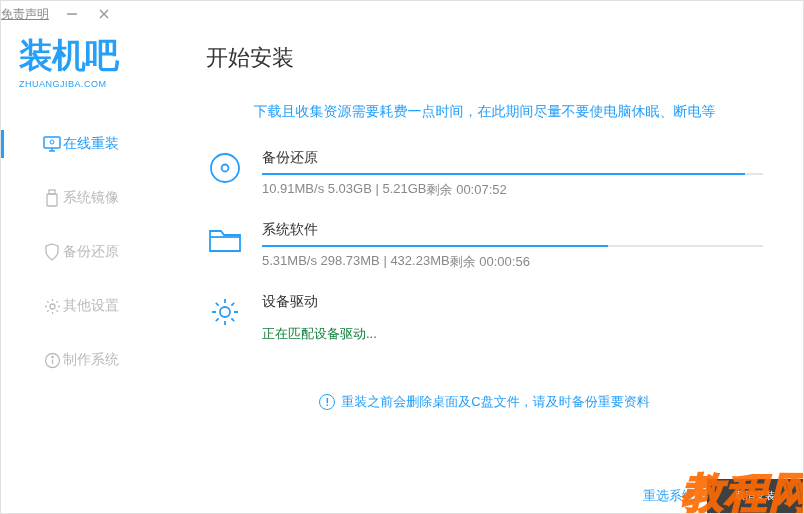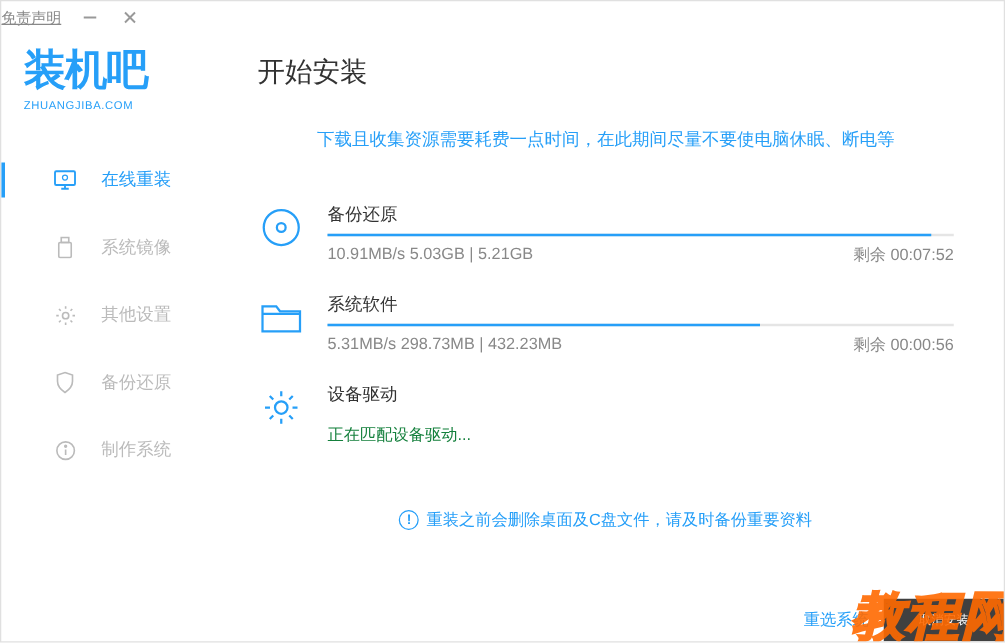--- a/index.html
+++ b/index.html
@@ -9,36 +9,36 @@
     .disclaimer { color: #888; font-size: 12px; text-decoration: underline; cursor: pointer; }
     .win-btn { width: 18px; height: 18px; display: flex; align-items: center; justify-content: center; cursor: pointer; color: #999; }
     
     .container { display: flex; height: calc(100% - 26px); }
     
     .sidebar { width: 175px; padding-top: 6px; }
     .logo { padding: 0 12px 28px 18px; }
     .logo-main { font-size: 34px; font-weight: bold; color: #269ff8; letter-spacing: -1px; }
     .logo-sub { font-size: 9px; color: #269ff8; letter-spacing: 0.5px; }
     
-    .nav-item { display: flex; align-items: center; gap: 20px; padding: 18px 0 18px 42px; cursor: pointer; position: relative; }
+    .nav-item { display: flex; align-items: center; gap: 2px; padding: 18px 0 18px 42px; cursor: pointer; position: relative; }
     .nav-item.active { color: #269ff8; }
     .nav-item.active::before { content: ''; position: absolute; left: 0; top: 50%; transform: translateY(-50%); width: 3px; height: 28px; background: #269ff8; }
     .nav-item:not(.active) { color: #bbb; }
     .nav-icon { width: 18px; height: 18px; display: flex; align-items: center; justify-content: center; }
     .nav-label { font-size: 14px; }
     
     .main { flex: 1; padding: 16px 40px 0 30px; position: relative; }
     .page-title { font-size: 22px; color: #333; font-weight: normal; margin-bottom: 30px; }
-    .notice { color: #269ff8; font-size: 14px; margin-bottom: 42px; text-align: center; }
+    .notice { color: #269ff8; font-size: 14px; margin-bottom: 28px; text-align: center; }
     
     .item { display: flex; gap: 18px; margin-bottom: 22px; }
     .item-icon { width: 38px; height: 38px; display: flex; align-items: center; justify-content: center; color: #269ff8; flex-shrink: 0; }
     .item-body { flex: 1; }
     .item-title { font-size: 14px; color: #333; margin-bottom: 6px; }
-    .item-stats { font-size: 13px; color: #888; display: flex; justify-content: space-between; }
+    .item-stats { font-size: 13px; color: #888; display: flex; }
     .item-matching { font-size: 13px; color: #15803d; }
     .progress { height: 2px; background: #e5e5e5; margin-bottom: 6px; position: relative; }
     .progress-fill { height: 100%; background: #269ff8; }
     
     .warning { display: flex; align-items: center; justify-content: center; gap: 6px; color: #269ff8; font-size: 13px; margin-top: 50px; }
     .warning-icon { width: 16px; height: 16px; border: 1.5px solid #269ff8; border-radius: 50%; display: flex; align-items: center; justify-content: center; font-size: 11px; font-weight: bold; }
     
     .footer { position: absolute; bottom: 0; right: 0; display: flex; align-items: center; gap: 12px; }
     .reselect { color: #269ff8; font-size: 13px; cursor: pointer; }
     .btn-primary { background: #404040; color: #fff; padding: 10px 28px; font-size: 10px; border: none; cursor: pointer; }
@@ -86,35 +86,35 @@
         <svg width="12" height="18" viewBox="0 0 12 18" fill="none" stroke="currentColor" stroke-width="1.3">
             <rect x="3" y="1" width="6" height="4"></rect>
             <rect x="1" y="5" width="10" height="12" rx="1"></rect>
           </svg>
       </span>
       <span class="nav-label">系统镜像</span>
     </div>
 
     <div class="nav-item">
       <span class="nav-icon">
+        <svg width="16" height="18" viewBox="0 0 16 18" fill="none" stroke="currentColor" stroke-width="1.3">
+            <path d="M8 1 L14 3 V8 C14 12 11 15 8 17 C5 15 2 12 2 8 V3 Z"></path>
+          </svg>
+      </span>
+      <span class="nav-label">备份还原</span>
+    </div>
+
+    <div class="nav-item">
+      <span class="nav-icon">
         <svg width="17" height="17" viewBox="0 0 17 17" fill="none" stroke="currentColor" stroke-width="1.3">
             <circle cx="8.5" cy="8.5" r="2.5"></circle>
             <path d="M8.5 1v2M8.5 14v2M1 8.5h2M14 8.5h2M3.2 3.2l1.4 1.4M12.4 12.4l1.4 1.4M3.2 13.8l1.4-1.4M12.4 4.6l1.4-1.4"></path>
           </svg>
       </span>
       <span class="nav-label">其他设置</span>
-    </div>
-
-    <div class="nav-item">
-      <span class="nav-icon">
-        <svg width="16" height="18" viewBox="0 0 16 18" fill="none" stroke="currentColor" stroke-width="1.3">
-            <path d="M8 1 L14 3 V8 C14 12 11 15 8 17 C5 15 2 12 2 8 V3 Z"></path>
-          </svg>
-      </span>
-      <span class="nav-label">备份还原</span>
     </div>
 
     <div class="nav-item">
       <span class="nav-icon">
         <svg width="17" height="17" viewBox="0 0 17 17" fill="none" stroke="currentColor" stroke-width="1.3">
             <circle cx="8.5" cy="8.5" r="7"></circle>
             <line x1="8.5" y1="7.5" x2="8.5" y2="12"></line>
             <circle cx="8.5" cy="5" r="0.7" fill="currentColor"></circle>
           </svg>
       </span>

